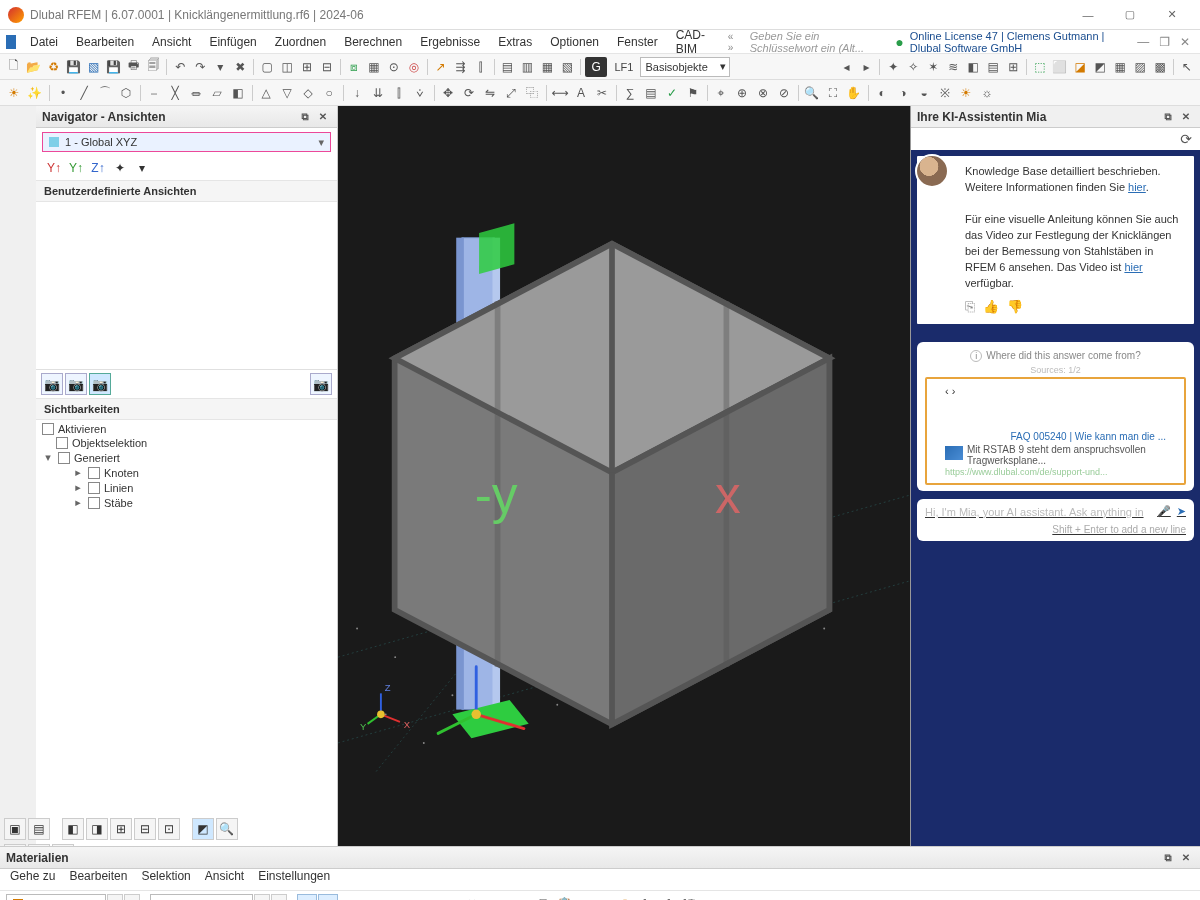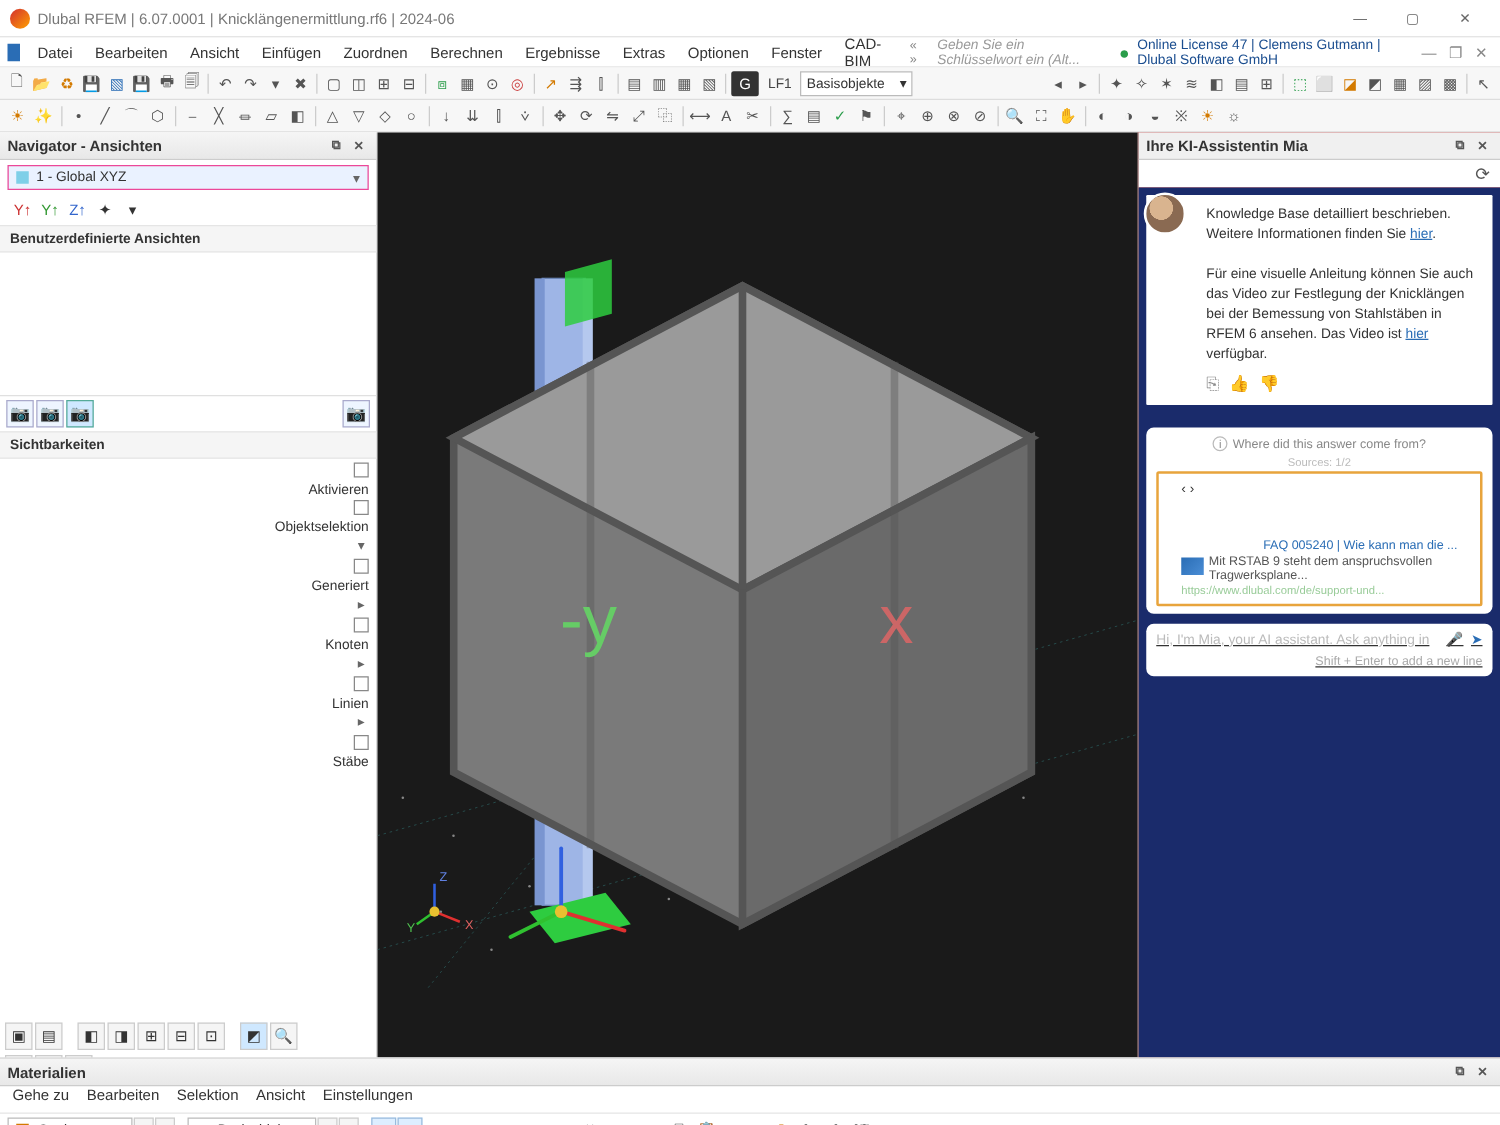--- a/index.html
+++ b/index.html
@@ -18,48 +18,48 @@
   .menubar .arrow { color: #888; font-size: 10px; padding: 0 4px; }
 
   .toolbar { height: 26px; background: #f7f7f7; display: flex; align-items: center; padding: 0 4px; gap: 1px; border-bottom: 1px solid #ddd; }
   .tb { width: 20px; height: 20px; display: flex; align-items: center; justify-content: center; font-size: 12px; color: #555; border-radius: 2px; }
   .tb.sep { width: 6px; pointer-events: none; }
   .tb.sep::after { content:""; width:1px; height:16px; background:#ccc; }
   .tb.dark { background:#333; color:#fff; width:24px; }
   .toolbar .txt { font-size: 11px; padding: 0 6px; color: #444; }
   .toolbar .ddl { height: 20px; border:1px solid #bbb; background:#fff; min-width:90px; font-size:11px; padding:0 4px; display:flex; align-items:center; }
 
-  .main { display: flex; height: 740px; }
+  .main { display: flex; height: 740px; padding-left: 36px; }
   .nav { width: 302px; background: #fff; border-right: 1px solid #ccc; display: flex; flex-direction: column; }
   .panelhead { height: 22px; background: linear-gradient(#f5f5f5,#e8e8e8); border-bottom: 1px solid #ccc; display: flex; align-items: center; padding: 0 6px; font-weight: 600; font-size: 12px; }
   .panelhead .phbtn { width:16px; height:16px; margin-left:2px; display:flex; align-items:center; justify-content:center; font-size:10px; color:#555; }
   .panelhead .spacer { flex:1; }
   .nav .combo { margin: 4px 6px; height: 20px; border:1px solid #ec4899; background:#eaf2ff; display:flex; align-items:center; padding:0 6px; font-size:11px; }
   .nav .iconrow { display:flex; gap:2px; padding: 2px 8px; }
   .nav .iconrow .ib { width:20px; height:20px; border:1px solid transparent; display:flex; align-items:center; justify-content:center; font-size:12px; }
   .nav .section { padding: 4px 8px; font-weight:600; font-size:11px; color:#333; background:#f5f5f5; border-top:1px solid #e5e5e5; border-bottom:1px solid #e5e5e5; }
   .nav .item { padding: 2px 20px; font-size: 11px; display:flex; align-items:center; gap:6px; }
   .nav .item .dot { width:10px; height:10px; border:1px solid #6aa; border-radius:50%; background:#cfe; }
   .nav .tree { font-size:11px; padding: 2px 6px; }
-  .nav .tree .row { display:flex; align-items:flex-end; gap:4px; padding:1px 0;flex-direction:column; }
+  .nav .tree .row { display:flex; align-items:flex-end; gap:4px; padding:1px 0; }
   .nav .tree .arrow { width:12px; text-align:center; color:#666; }
   .nav .tree .cb { width:12px; height:12px; border:1px solid #888; background:#fff; }
   .nav .tree .indent1 { padding-left: 14px; }
   .nav .tree .indent2 { padding-left: 30px; }
   .camrow { display:flex; gap:2px; padding:3px 5px; border-top:1px solid #e0e0e0; }
   .camrow .cb { width:22px; height:22px; border:1px solid #aac; display:flex; align-items:center; justify-content:center; font-size:13px; background:#eef5ff; }
   .camrow .cb.active { background:#cfe8ff; border-color:#5a9; }
   .camrow .spacer { flex:1;}
   .camrow .red { color:#c00; }
 
   .viewport { flex:1; background:#1a1a1a; position:relative; overflow:hidden; }
   .viewport svg { width:100%; height:100%; }
   .orient { position:absolute; top:8px; right:12px; width:84px; height:84px; }
 
-  .chat { width: 290px; background:#b91c1c; border-left:1px solid #999; display:flex; flex-direction:column; }
+  .chat { width: 290px; background:#404040; border-left:1px solid #999; display:flex; flex-direction:column; }
   .chat .panelhead { background:#f0f0f0; }
   .chat .body { flex:1; background:#1a2b6b; padding:6px; overflow:hidden; display:flex; flex-direction:column; gap:0; }
   .chat .bubble { background:#fff; border-radius:1px; padding:8px; font-size:11px; line-height:1.45; color:#333; margin-bottom:18px; position:relative;}
   .chat .avatar { width:34px; height:34px; border-radius:50%; background: radial-gradient(circle at 40% 35%, #d9b48f 35%, #8a6a52 36%); position:absolute; left:-2px; top:-2px; border:2px solid #fff; }
   .chat .bubble .txt { margin-left: 40px; }
   .chat .bubble .fb { margin-left:40px; margin-top:6px; display:flex; gap:8px; color:#888; font-size:13px; }
   .chat .srcwrap { background:#fff; border-radius:6px; padding:8px 8px 6px 8px; font-size:11px; }
   .chat .srcwrap .q { color:#888; font-size:10px; text-align:center; margin-bottom:4px; }
   .chat .srcwrap .s1 { color:#bbb; font-size:9px; text-align:center; }
   .chat .card { border:2px solid #e8a43c; border-radius:2px; padding:6px 18px; position:relative; margin-top:2px; }

